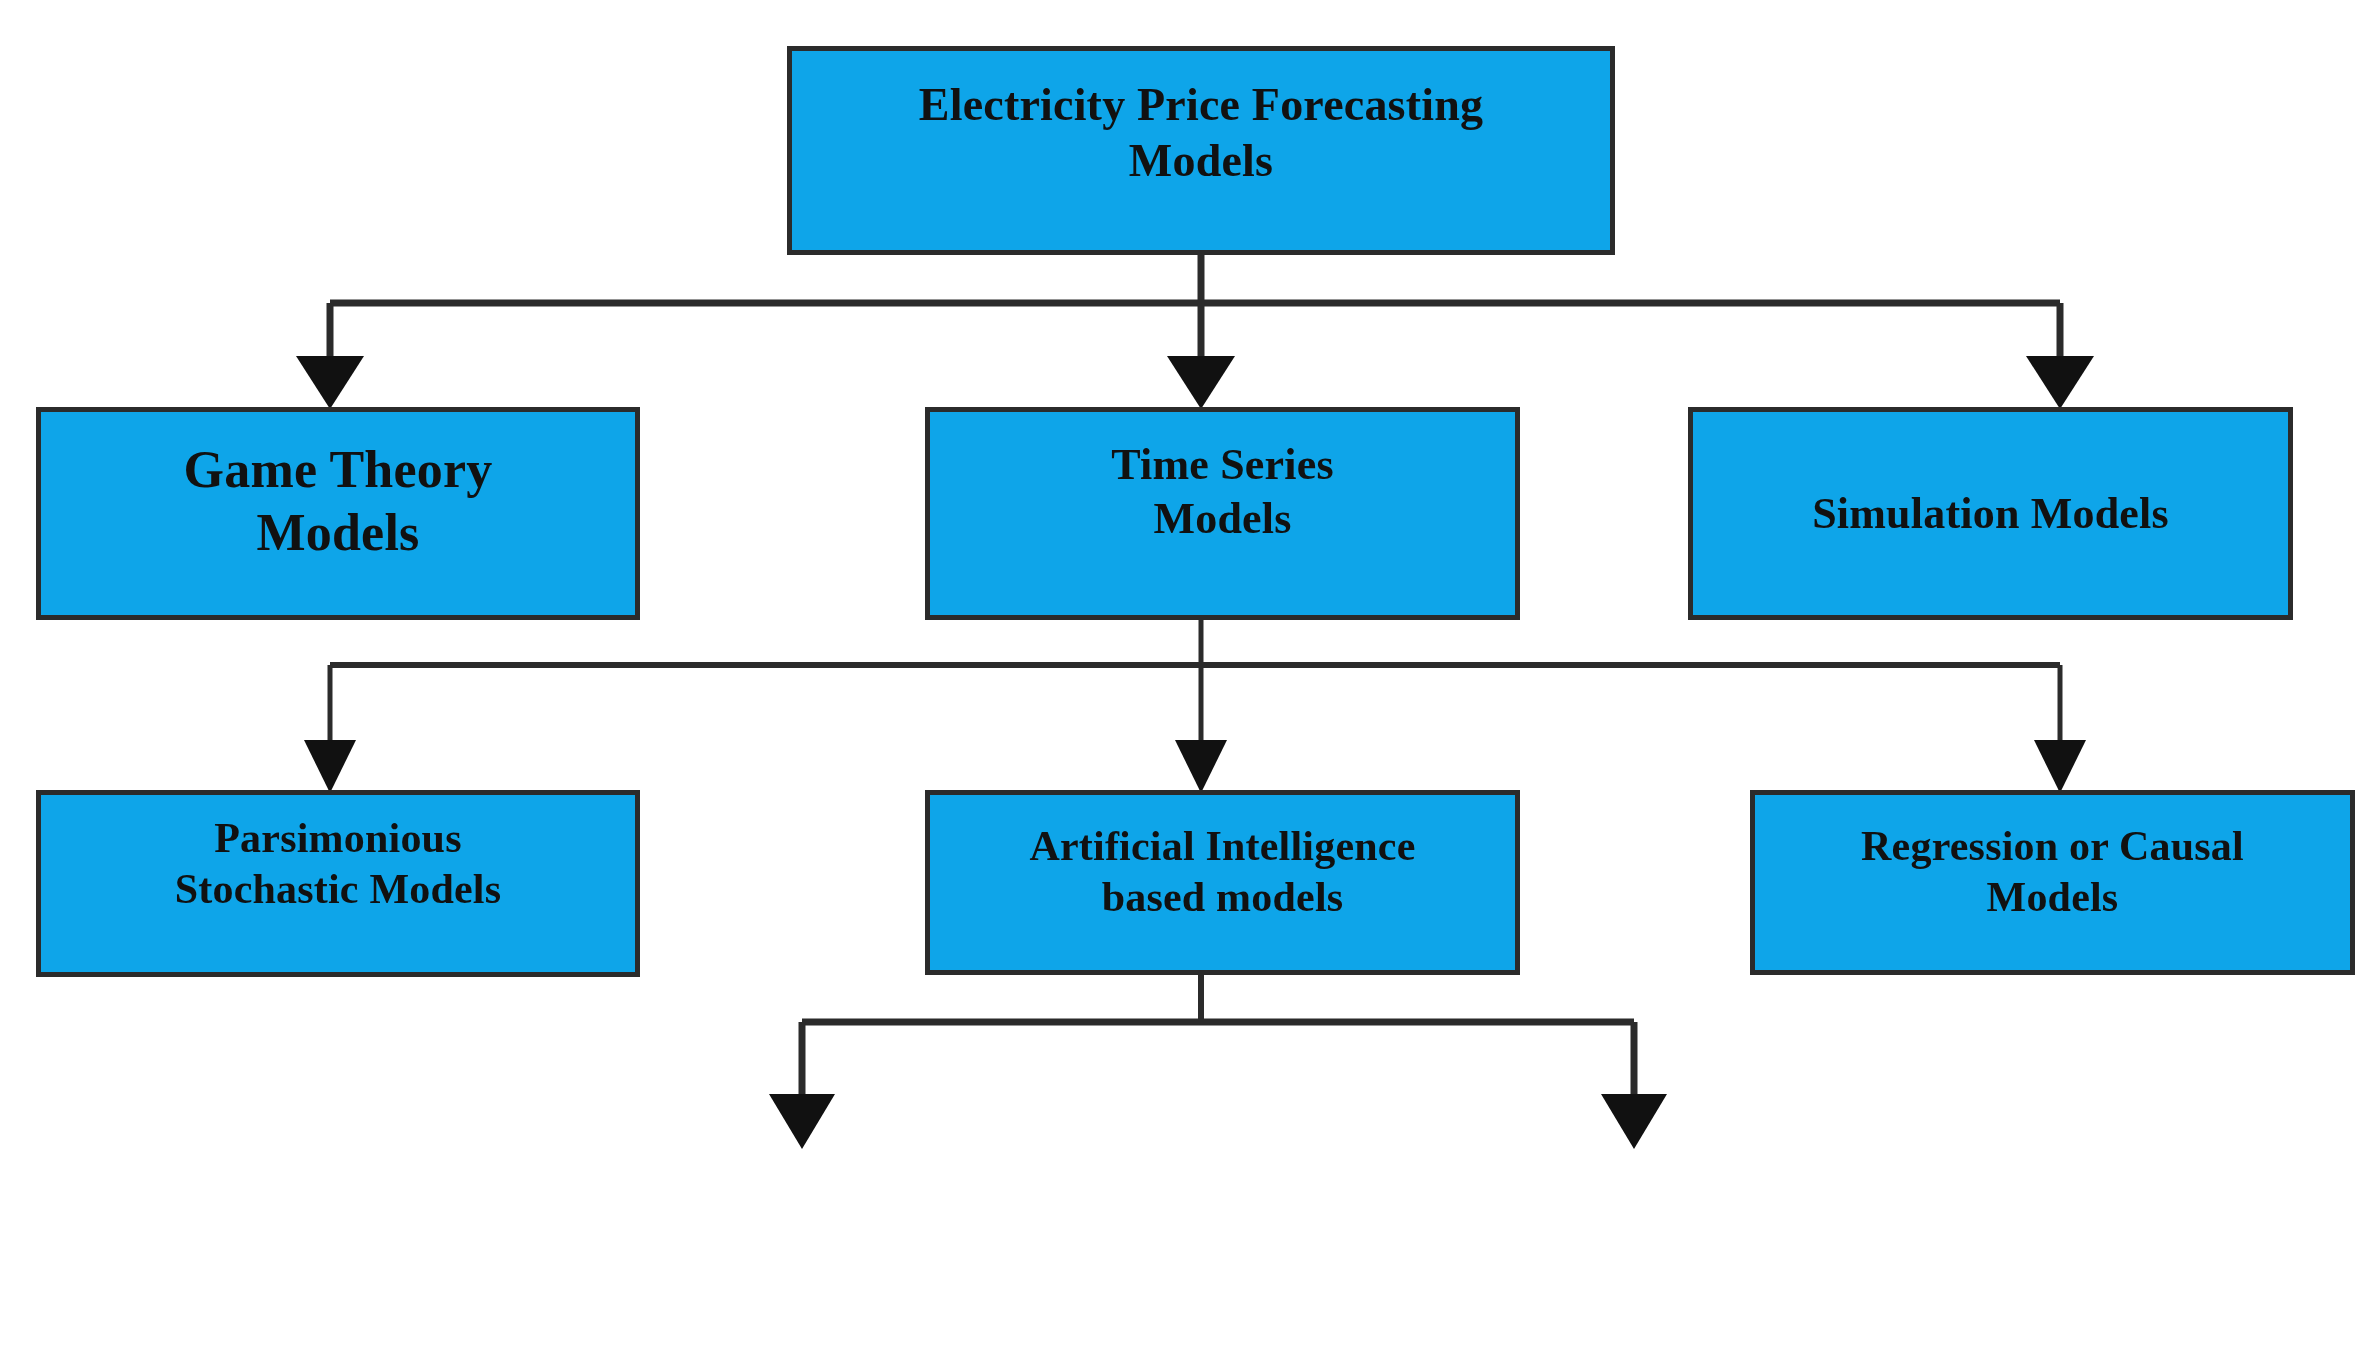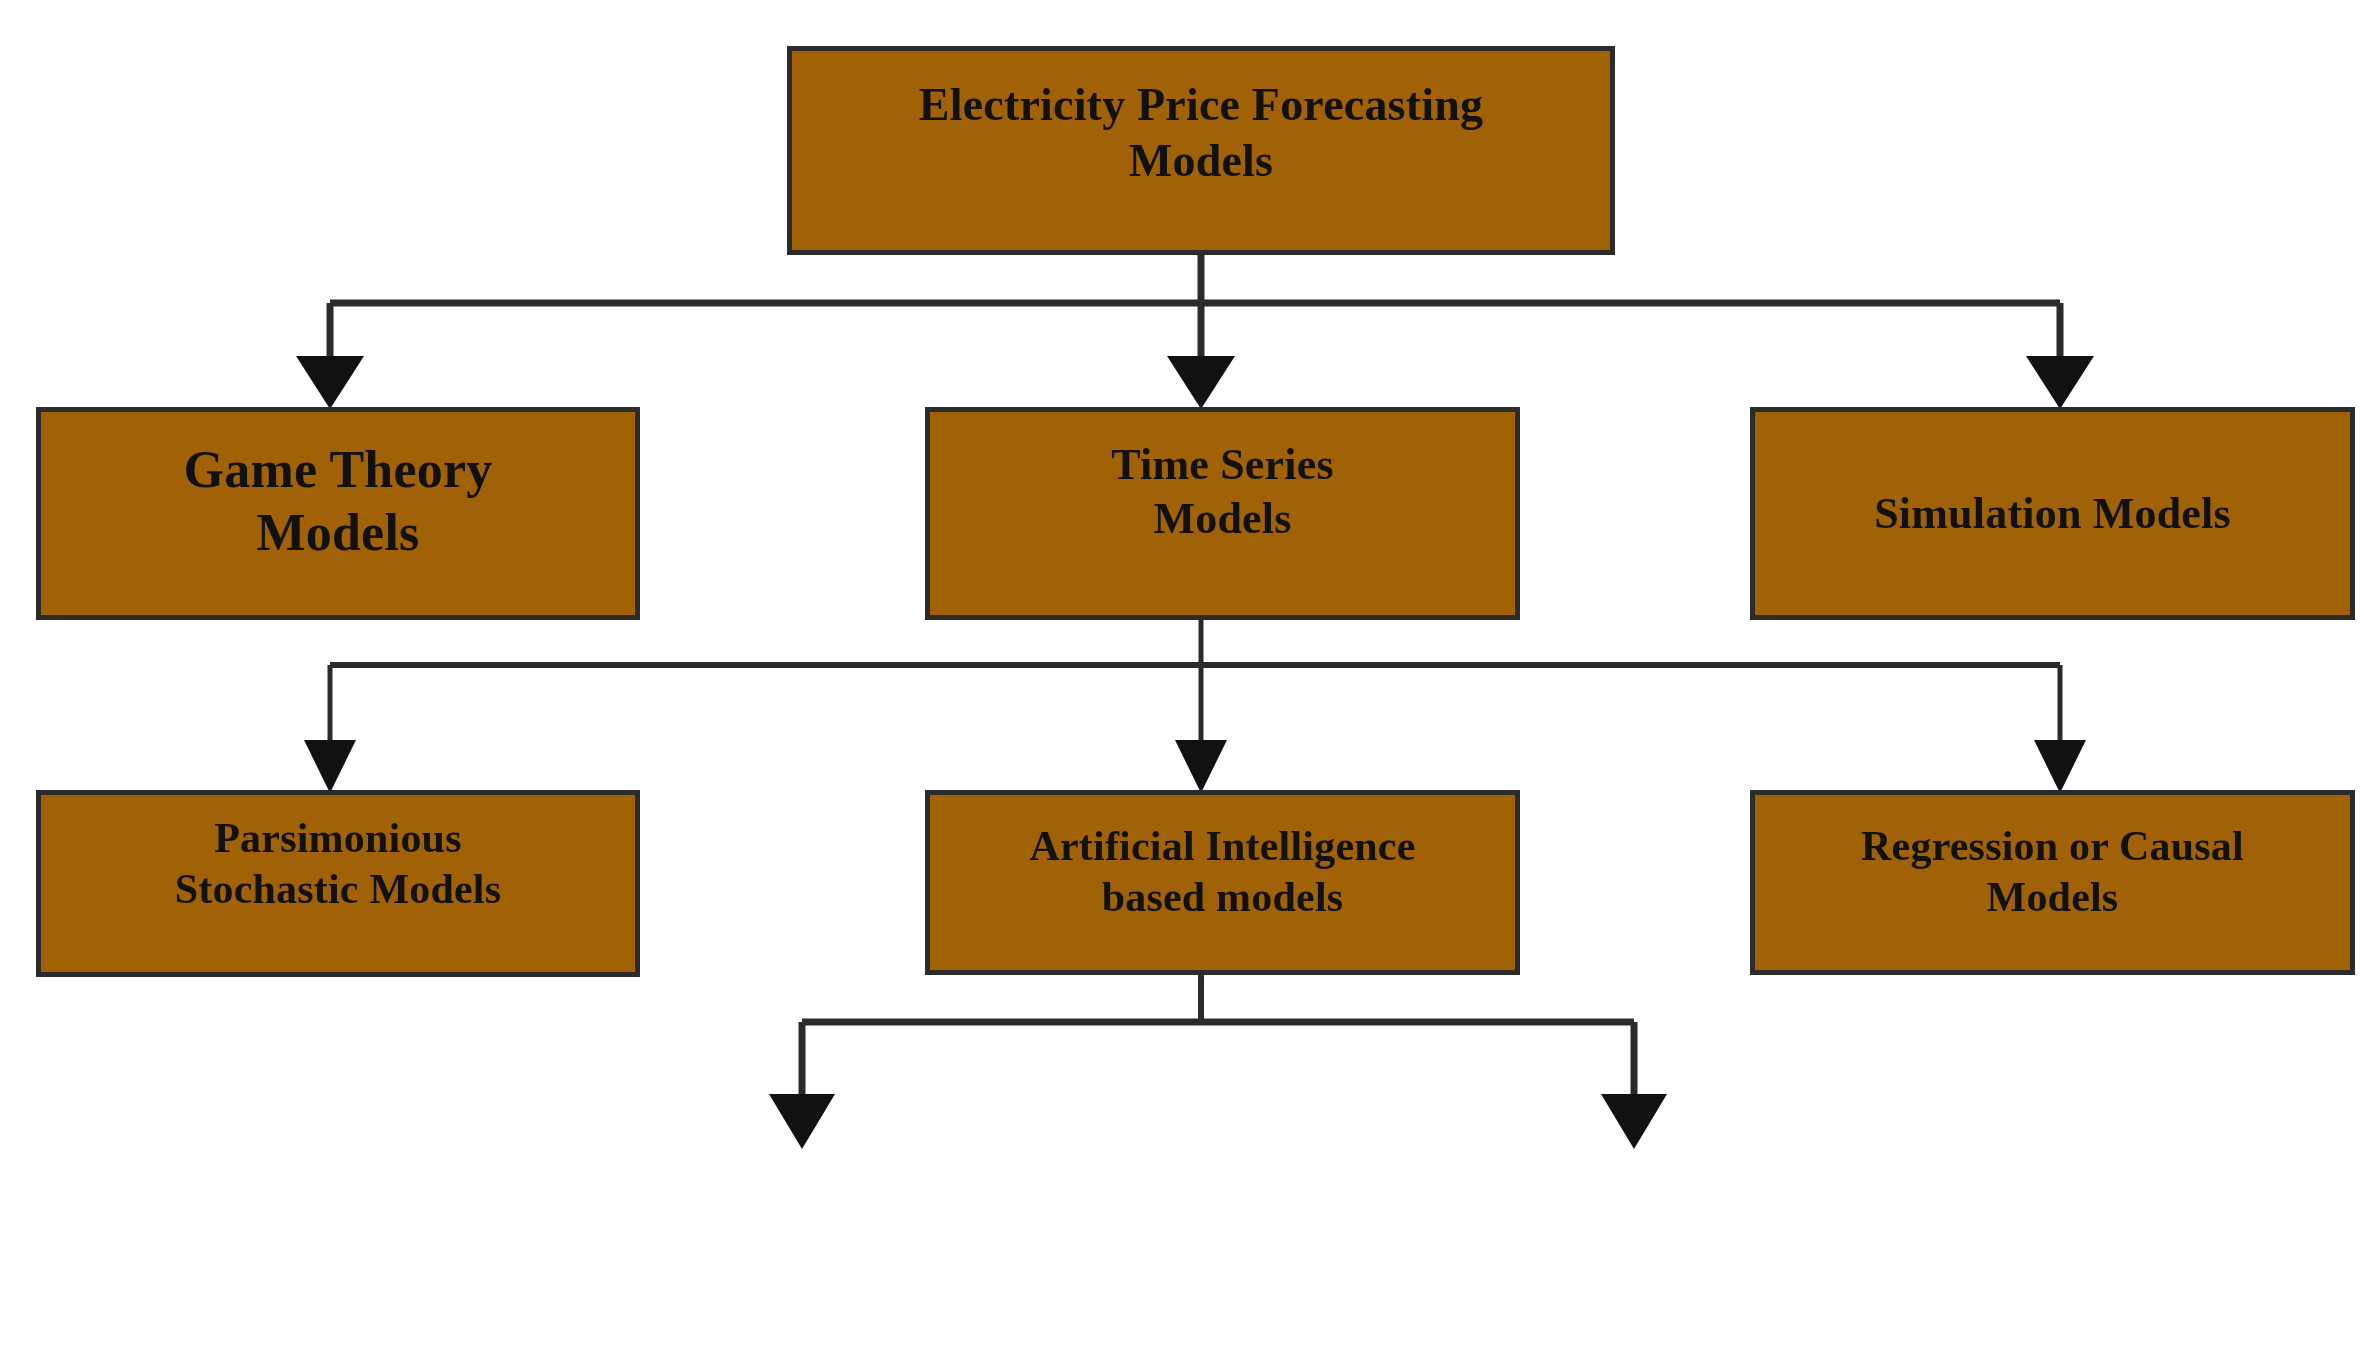--- a/index.html
+++ b/index.html
@@ -20,21 +20,21 @@
   #diagram-svg {
     position: absolute;
     top: 0;
     left: 0;
     width: 2364px;
     height: 1372px;
   }
   .node-box {
     position: absolute;
     box-sizing: border-box;
-    background: #a16207;
+    background: #0ea5e9;
     border: 5px solid #2b2b2b;
     display: flex;
     justify-content: center;
     text-align: center;
   }
   .node-label {
     font-family: "Liberation Serif", "DejaVu Serif", serif;
     font-weight: bold;
     color: #111111;
     line-height: 1.22;
@@ -113,21 +113,21 @@
   <div class="node-box va-upper" style="left:36px; top:407px; width:604px; height:213px;">
     <span class="node-label pad-t-26" style="font-size:52px;">Game Theory
 Models</span>
   </div>
 
   <div class="node-box va-upper" style="left:925px; top:407px; width:595px; height:213px;">
     <span class="node-label pad-t-26" style="font-size:44px;">Time Series
 Models</span>
   </div>
 
-  <div class="node-box va-center" style="left:1750px; top:407px; width:605px; height:213px;">
+  <div class="node-box va-center" style="left:1688px; top:407px; width:605px; height:213px;">
     <span class="node-label" style="font-size:44px;">Simulation Models</span>
   </div>
 
   <div class="node-box va-upper" style="left:36px; top:790px; width:604px; height:187px;">
     <span class="node-label pad-t-18" style="font-size:42px;">Parsimonious
 Stochastic Models</span>
   </div>
 
   <div class="node-box va-upper" style="left:925px; top:790px; width:595px; height:185px;">
     <span class="node-label pad-t-26" style="font-size:42px;">Artificial Intelligence

